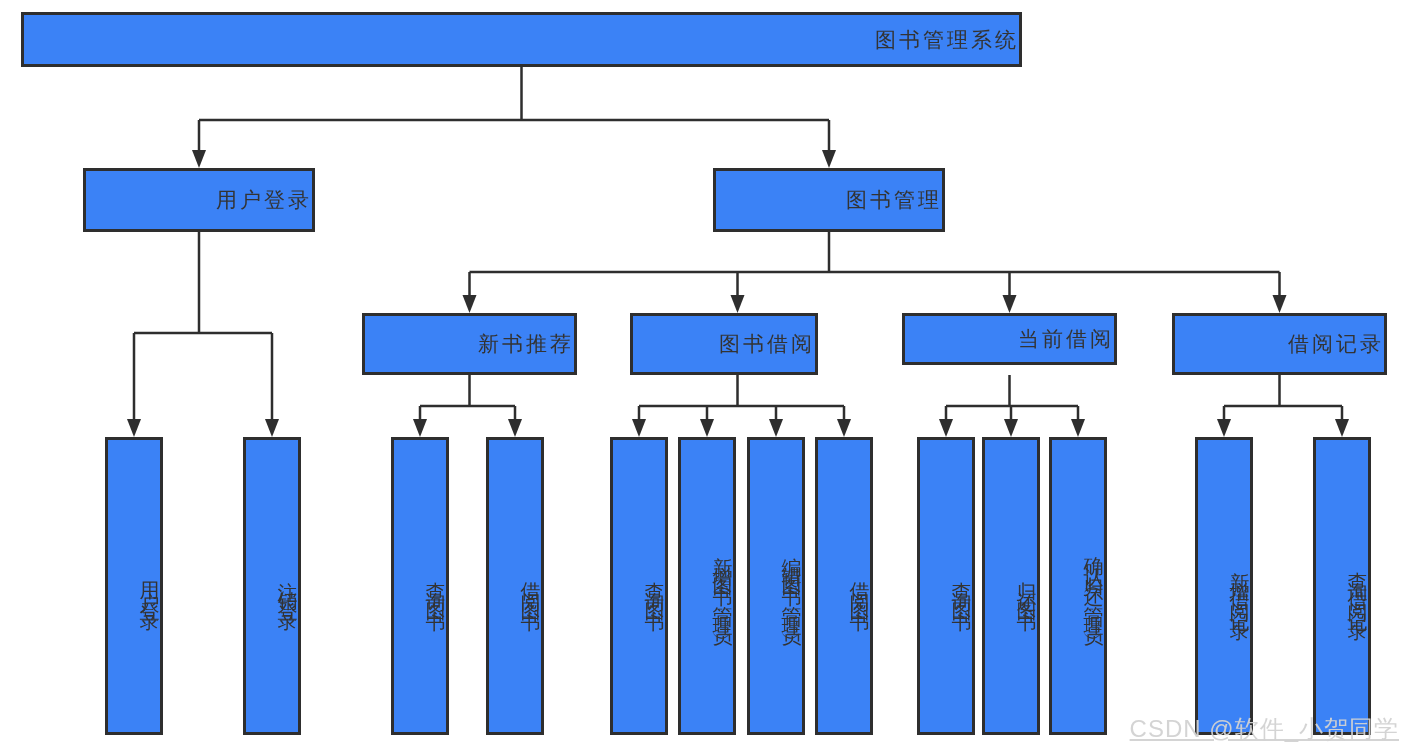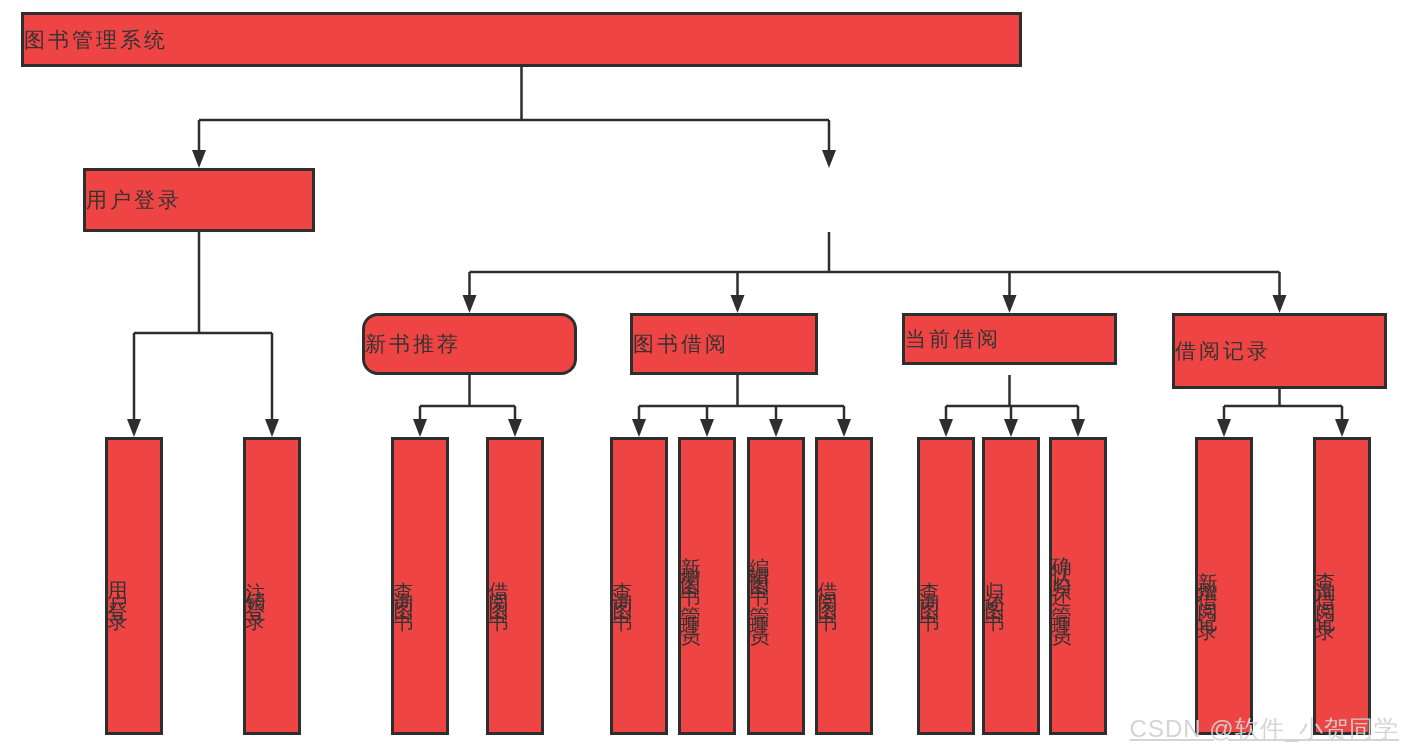--- a/index.html
+++ b/index.html
@@ -17,27 +17,28 @@
   }
   .wires {
     position: absolute;
     left: 0;
     top: 0;
     z-index: 1;
   }
   .box {
     position: absolute;
     box-sizing: border-box;
-    background: #ef4444;
+    background: #3b82f6;
     border: 3px solid #2e2e2e;
     display: flex;
     align-items: center;
-    justify-content: flex-start;
+    justify-content: flex-end;
     z-index: 2;
     color: #333333;
+    padding-left: 24px;
   }
   .box.h span {
     font-size: 21px;
     letter-spacing: 3px;
     white-space: nowrap;
     color: #333333;
   }
   .box.v span {
     writing-mode: vertical-rl;
     text-orientation: mixed;
@@ -122,31 +123,34 @@
     </g>
   </svg>
 
   <div class="box h" style="left:21px; top:12px; width:1001px; height:55px;">
     <span>图书管理系统</span>
   </div>
 
   <div class="box h" style="left:83px; top:168px; width:232px; height:64px;">
     <span>用户登录</span>
   </div>
+  <div class="box h" style="left:713px; top:168px; width:232px; height:64px;">
+    <span>图书管理</span>
+  </div>
 
-  <div class="box h" style="left:362px; top:313px; width:215px; height:62px;border-radius:16px;">
+  <div class="box h" style="left:362px; top:313px; width:215px; height:62px;">
     <span>新书推荐</span>
   </div>
   <div class="box h" style="left:630px; top:313px; width:188px; height:62px;">
     <span>图书借阅</span>
   </div>
   <div class="box h" style="left:902px; top:313px; width:215px; height:52px;">
     <span>当前借阅</span>
   </div>
-  <div class="box h" style="left:1172px; top:313px; width:215px; height:76px;">
+  <div class="box h" style="left:1172px; top:313px; width:215px; height:62px;">
     <span>借阅记录</span>
   </div>
 
   <div class="box v" style="left:105px; top:437px; width:58px; height:298px;">
     <span>用户登录</span>
   </div>
   <div class="box v" style="left:243px; top:437px; width:58px; height:298px;">
     <span>注销登录</span>
   </div>
 

